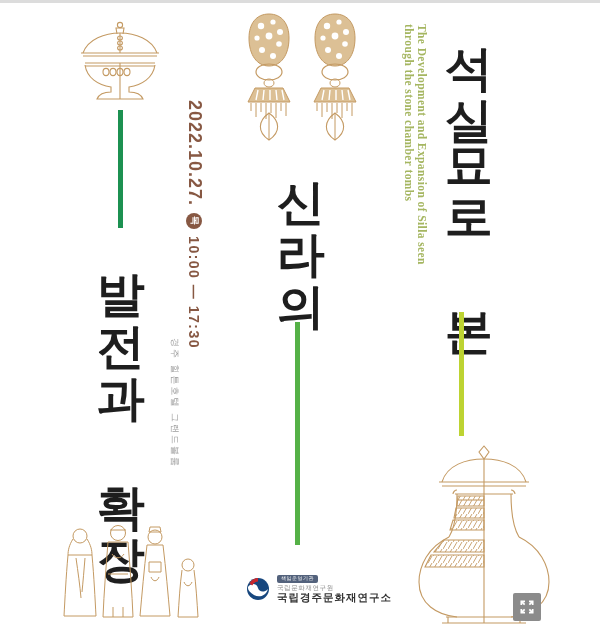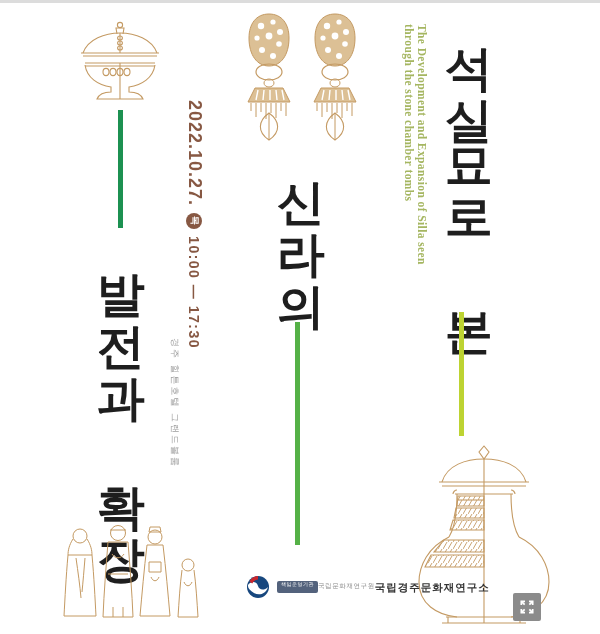--- a/index.html
+++ b/index.html
@@ -29,21 +29,21 @@
 
   .gline{position:absolute;width:5px;}
   .gline.left{background:#1c9151;}
   .gline.mid{background:#55b147;}
   .gline.right{background:#bdd332;}
 
   .illu{position:absolute;}
 
   
   .footer{position:absolute;left:246px;top:575px;display:flex;align-items:center;gap:7px;}
-  .footer-text{display:flex;flex-direction:row;line-height:1.15;}
+  .footer-text{display:flex;flex-direction:column;line-height:1.15;}
   .org-badge{display:inline-block;background:#53627c;color:#ffffff;border-radius:2px;
              font-family:"Liberation Sans","DejaVu Sans",sans-serif;font-size:5px;
              padding:1px 4px;width:max-content;letter-spacing:0.5px;}
   .org-parent{font-family:"Liberation Sans","DejaVu Sans",sans-serif;font-size:6.5px;
               color:#8a8a8a;letter-spacing:0.6px;margin-top:1px;}
   .org-main{font-family:"Liberation Sans","DejaVu Sans",sans-serif;font-size:10.5px;
             font-weight:bold;color:#333333;letter-spacing:1px;}
 
   .expand-btn{position:absolute;left:513px;top:593px;width:28px;height:28px;background:#8b8b8b;
               border:none;border-radius:2px;display:flex;align-items:center;justify-content:center;

